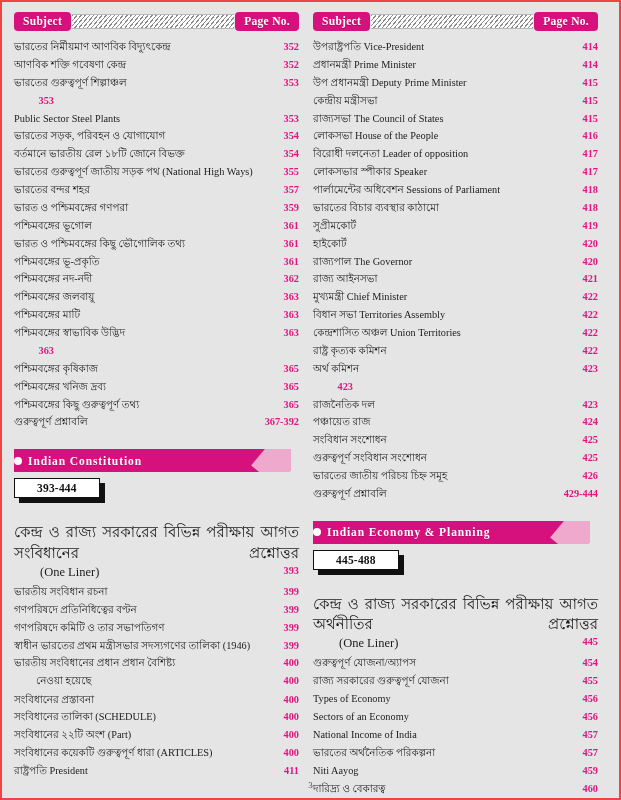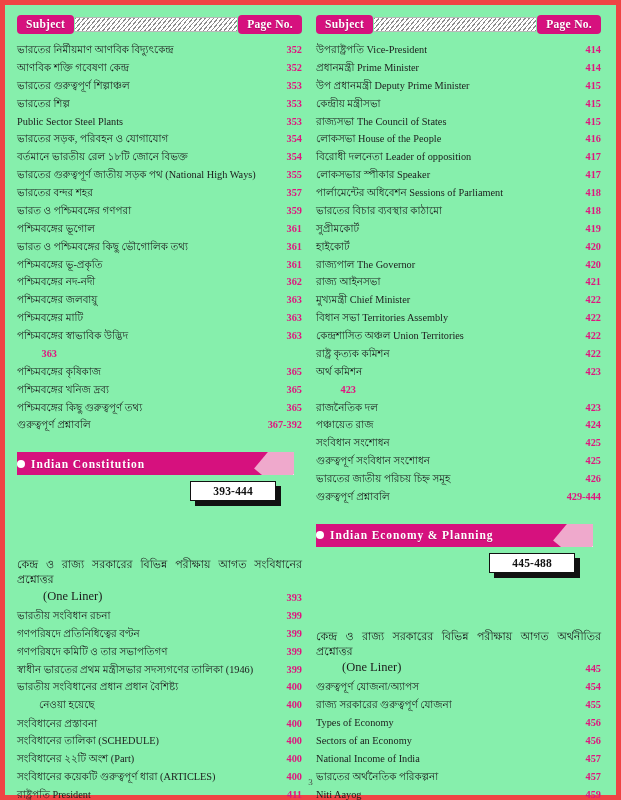--- a/index.html
+++ b/index.html
@@ -14,22 +14,22 @@
     font-family: "Liberation Serif", "DejaVu Serif", serif;
     color: #1a1a1a;
     position: relative;
     overflow: hidden;
   }
 
   .page {
     width: 621px;
     height: 800px;
     position: relative;
-    background: #86efac;
-    border: 5px solid #ef4444;
+    background: #e5e5e5;
+    border: 2px solid #ef4444;
     padding: 10px 12px 0 12px;
   }
 
   .columns {
     display: flex;
     gap: 14px;
     align-items: flex-start;
     height: 766px;
   }
 
@@ -97,27 +97,26 @@
     font-weight: bold;
     font-size: 10.3px;
   }
 
   
   .entry.multiline { display: block; padding: 2px 0; }
   .entry.multiline .l1 {
     display: block;
     text-align: justify;
     text-align-last: justify;
-    font-size: 11px;
+    font-size: 15px;
     line-height: 1.38;
-    margin-top: 32px;
   }
   .entry.multiline .l2 {
     display: flex;
-    align-items: flex-end;
+    align-items: flex-start;
     line-height: 1.38;
   }
   .entry.multiline .l2 .title {
     flex: 1 1 auto;
     padding-left: 22px;
     padding-right: 6px;
   }
 
   
   .entry.oneliner .l2 .title {
@@ -168,21 +167,21 @@
     color: #ffffff;
     font-weight: bold;
     font-size: 11.5px;
     letter-spacing: .9px;
     z-index: 2;
     text-shadow: 0 1px 0 rgba(0,0,0,.2);
   }
 
   .range-wrap {
     display: flex;
-    justify-content: flex-end;
+    justify-content: flex-start;
     padding-right: 26px;
     margin-top: 6px;
   }
   .range-box {
     position: relative;
     background: #ffffff;
     border: 1.6px solid #111111;
     padding: 3px 22px;
     font-weight: bold;
     font-size: 11.5px;
@@ -222,21 +221,20 @@
           </div>
           <div class="entry">
             <span class="title">আণবিক শক্তি গবেষণা কেন্দ্র</span>
             <span class="pageno">352</span>
           </div>
           <div class="entry">
             <span class="title">ভারতের গুরুত্বপূর্ণ শিল্পাঞ্চল</span>
             <span class="pageno">353</span>
           </div>
           <div class="entry">
-            <span class="title">ভারতের শিল্প</span>
             <span class="pageno">353</span>
           </div>
           <div class="entry">
             <span class="title">Public Sector Steel Plants</span>
             <span class="pageno">353</span>
           </div>
           <div class="entry">
             <span class="title">ভারতের সড়ক, পরিবহন ও যোগাযোগ</span>
             <span class="pageno">354</span>
           </div>

